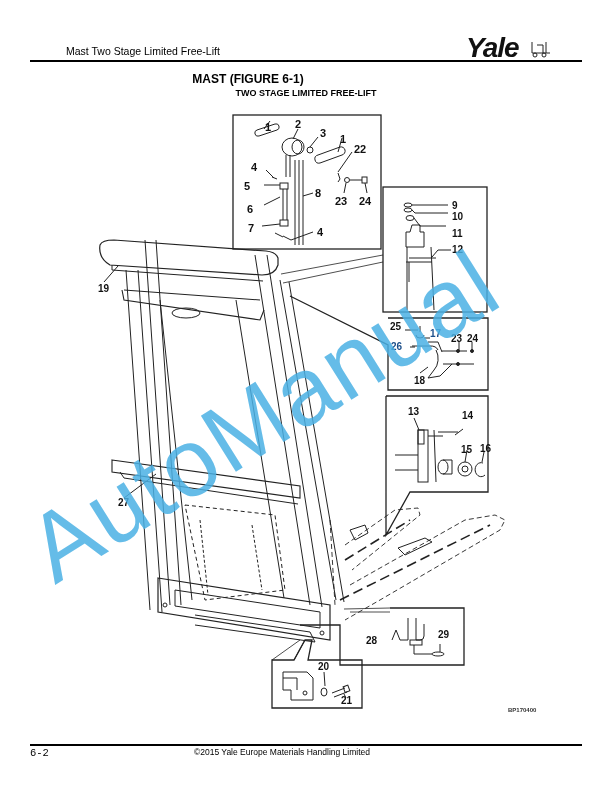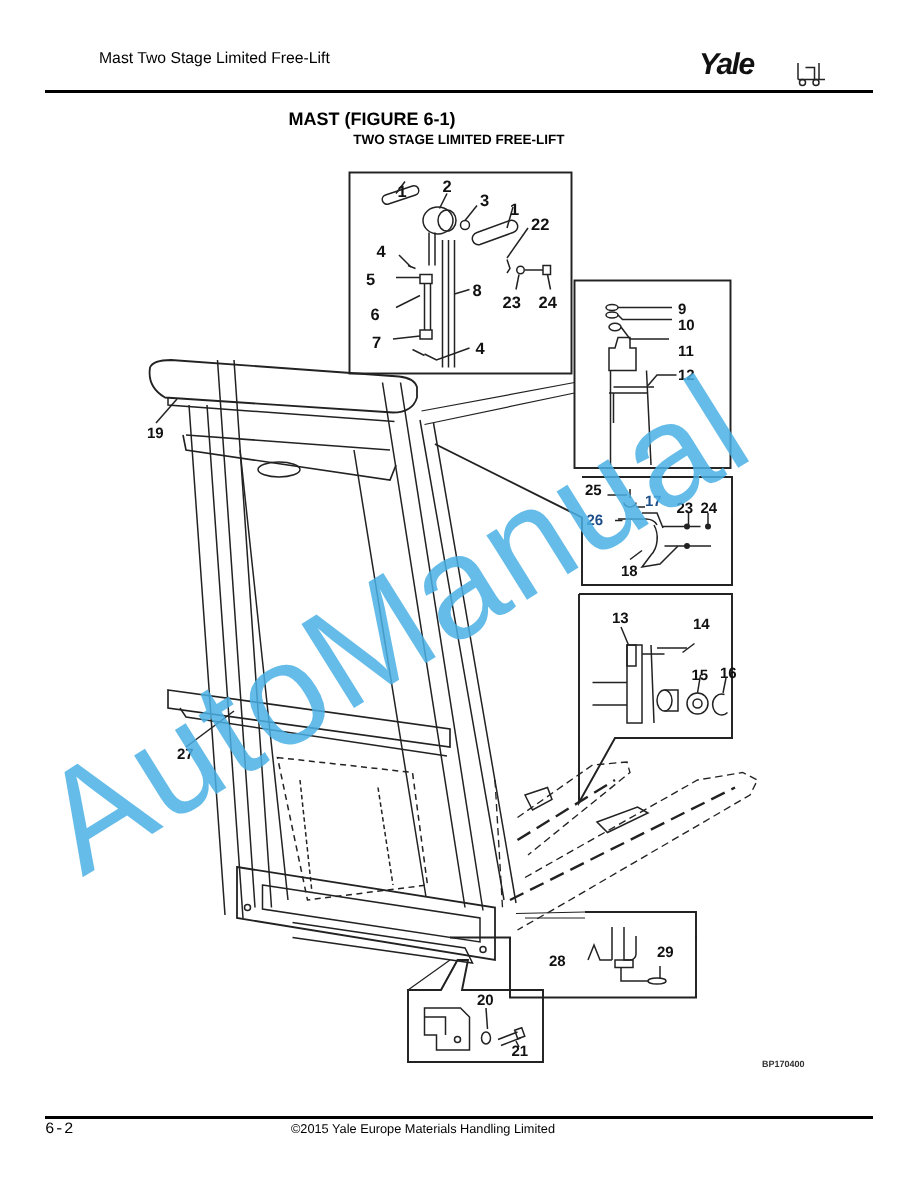--- a/index.html
+++ b/index.html
@@ -1,20 +1,20 @@
 <!DOCTYPE html>
 <html><head>
 <meta charset="utf-8">
 <style>
   html, body { margin: 0; padding: 0; background: #ffffff; }
   body { width: 612px; height: 792px; position: relative; overflow: hidden;
          font-family: "Liberation Sans", sans-serif; color: #000; }
   .abs { position: absolute; }
-  #header-title { left: 30px; top: 33px; font-size: 10.5px; padding-left: 36px; }
-  #logo { left: 466px; top: 32px; font-size: 20px; font-weight: bold; font-style: italic;
+  #header-title { left: 30px; top: 45px; font-size: 10.5px; padding-left: 36px; }
+  #logo { left: 466px; top: 32px; font-size: 28px; font-weight: bold; font-style: italic;
           letter-spacing: -1px; color: #111; }
   #logo-mark { left: 529px; top: 40px; }
   #header-rule { left: 30px; top: 60px; width: 552px; height: 2px; background: #000; }
   #fig-title { left: 0; width: 496px; top: 72px; text-align: center; font-size: 12px; font-weight: bold; }
   #fig-subtitle { left: 0; width: 612px; top: 88px; text-align: center; font-size: 9px; font-weight: bold; }
   #footer-rule { left: 30px; top: 744px; width: 552px; height: 2px; background: #000; }
   #footer-page { left: 30px; top: 747px; font-size: 10.5px; font-family: Liberation Mono, monospace; }
   #footer-copy { left: 0; width: 564px; top: 747px; text-align: center; font-size: 8.5px; }
   #footer-code { left: 548px; top: 750px; font-size: 9px; margin-top: 46px; }
   #bp-code { left: 508px; top: 707px; font-size: 6px; font-weight: bold; color: #333; }

